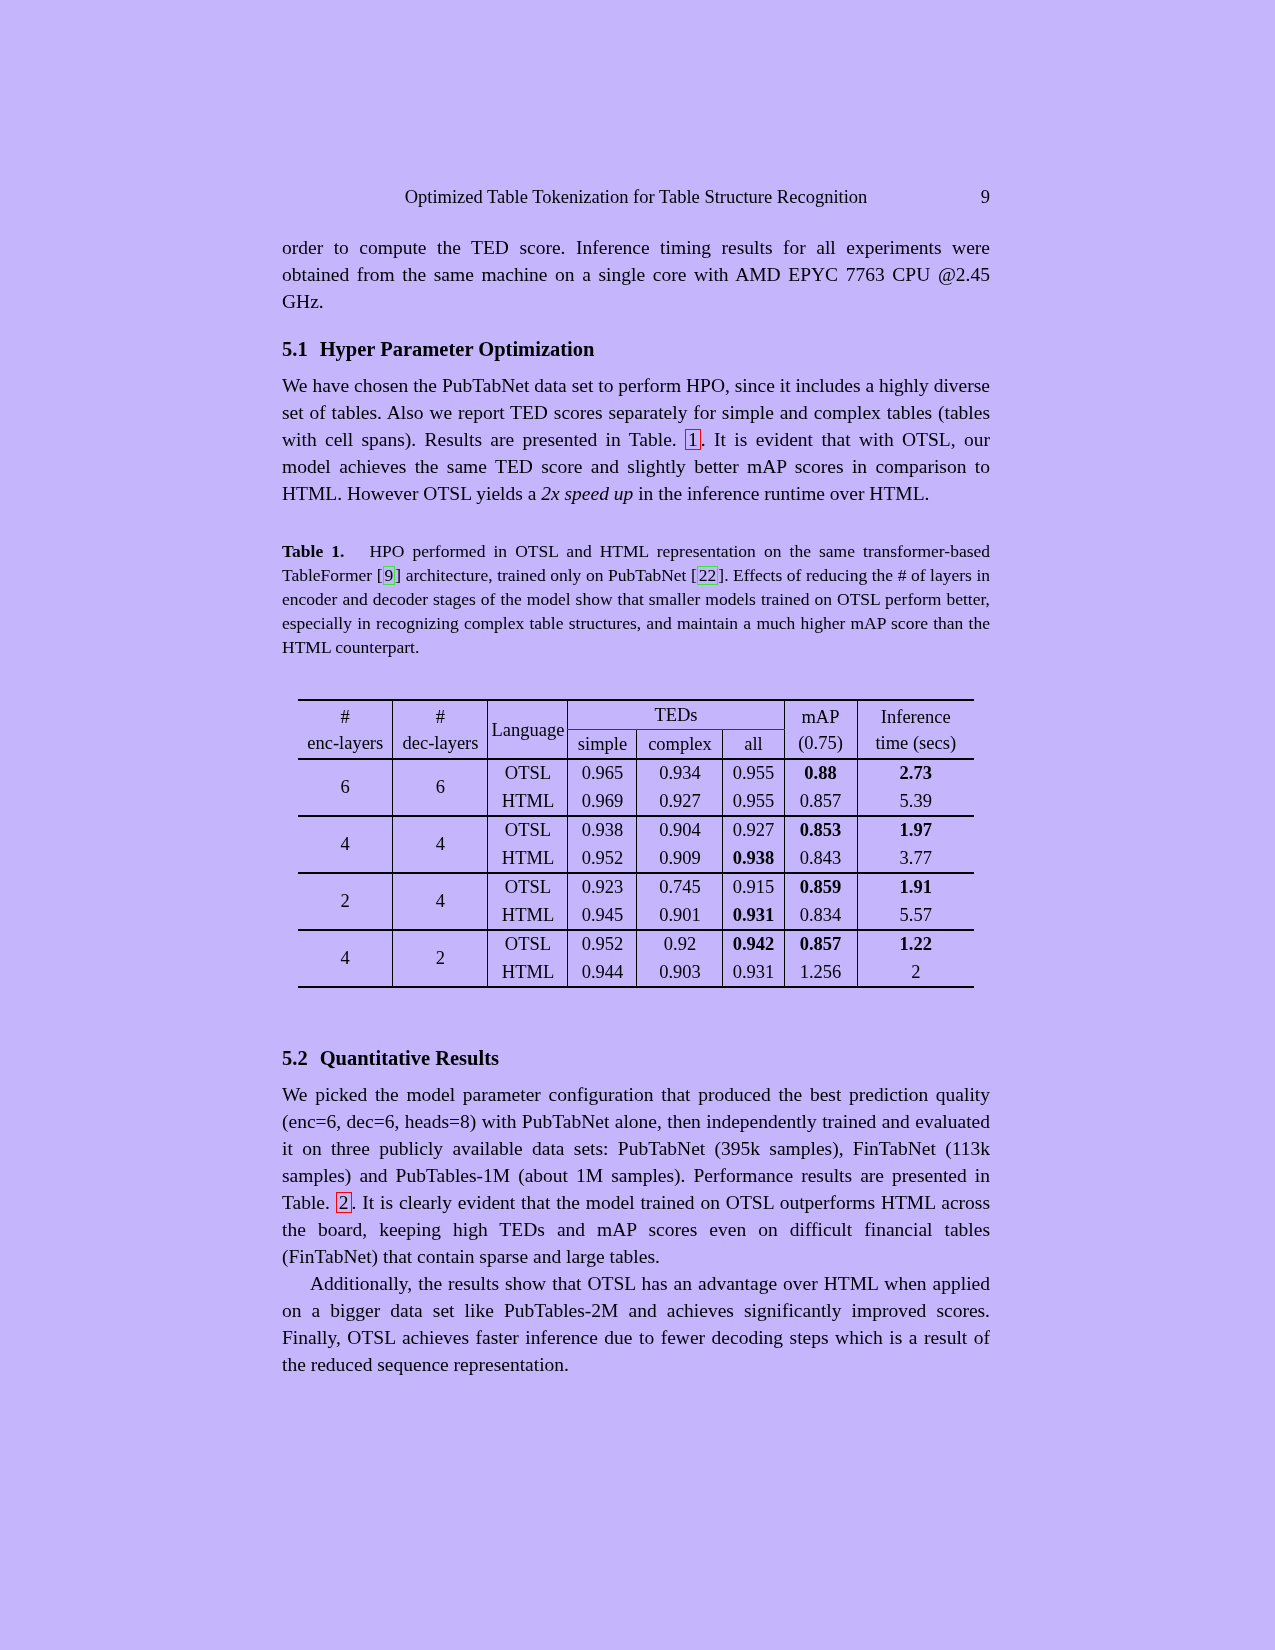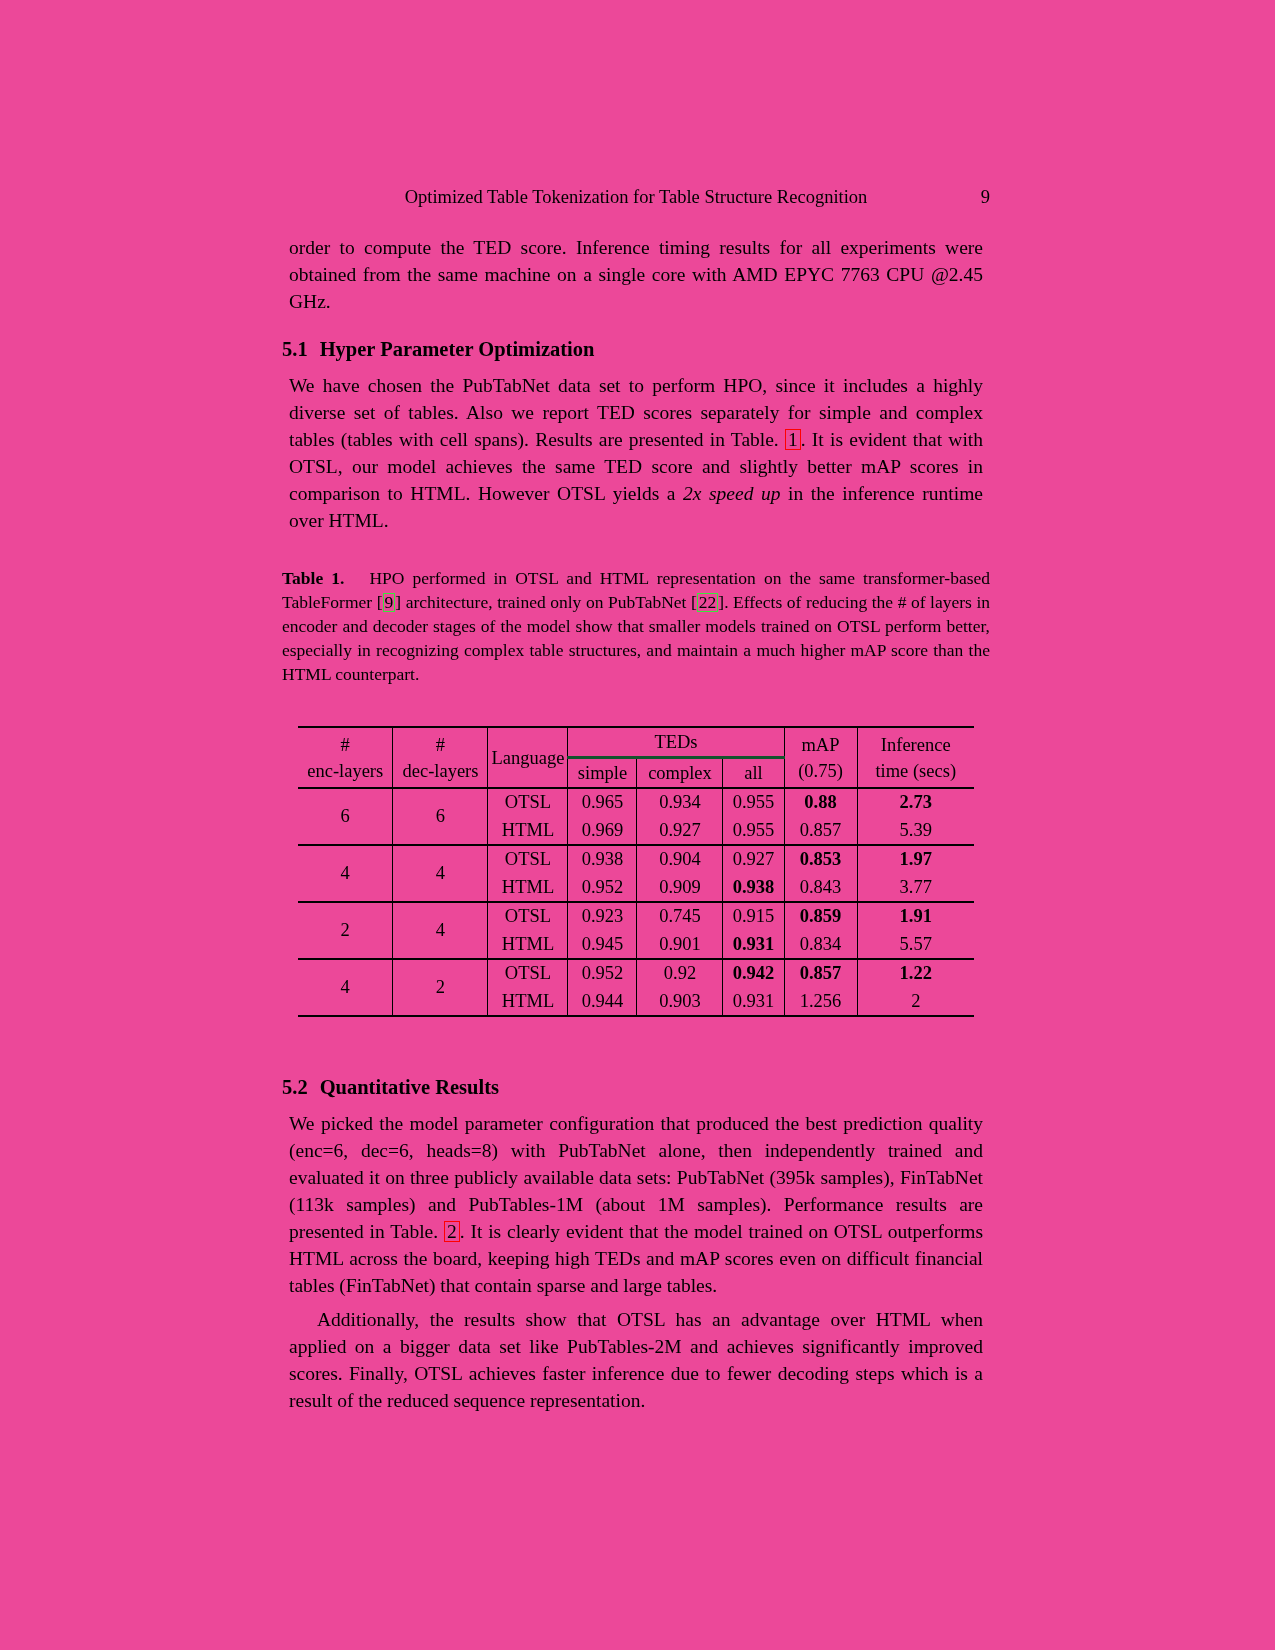--- a/index.html
+++ b/index.html
@@ -1,21 +1,21 @@
 <!DOCTYPE html>
 <html><head>
 <meta charset="utf-8">
 <style>
   html,body { margin:0; padding:0; }
   body { background:#888; }
   .page {
     position:relative;
     width:1275px; height:1650px;
     margin:0 auto;
-    background:#ec4899;
+    background:#c4b5fd;
     font-family:"Liberation Serif","DejaVu Serif",serif;
     color:#000;
   }
   .content {
     position:absolute;
     left:282px; top:186px; width:708px;
   }
   
   .running-head {
     position:relative;
@@ -26,21 +26,21 @@
   .rh-title {
     position:absolute; left:0; right:0;
     text-align:center;
   }
   .rh-page { position:absolute; right:0; top:0; }
   
   .par {
     font-size:19.5px;
     line-height:27px;
     text-align:justify;
-    margin:7px;
+    margin:0;
   }
   .par-intro { margin-top:26px; }
   .par-51 { margin-top:11px; }
   .par-52 { margin-top:11px; }
   .par-indent { text-indent:28px; }
   .em { font-style:italic; }
   
   .sec-head {
     margin:0;
     font-size:20.5px;
@@ -90,21 +90,21 @@
     font-weight:normal;
     text-align:center;
     vertical-align:middle;
     padding:0;
     border-left:1px solid #000;
   }
   .paper-table .nl { border-left:none; }
   .paper-table thead th { height:28px; line-height:28px; }
   .paper-table thead th.two-line { height:56px; line-height:26px; }
   .paper-table thead th.two-line span { display:block; }
-  .paper-table th.teds-span { border-bottom:3px solid #14532d; }
+  .paper-table th.teds-span { border-bottom:1px solid #14532d; }
   .paper-table tbody td { height:27.5px; line-height:27.5px; }
   .paper-table .bd { font-weight:bold; }
 </style>
 </head>
 <body>
 
 <div class="page">
   <div class="content">
 
     <div class="running-head">

